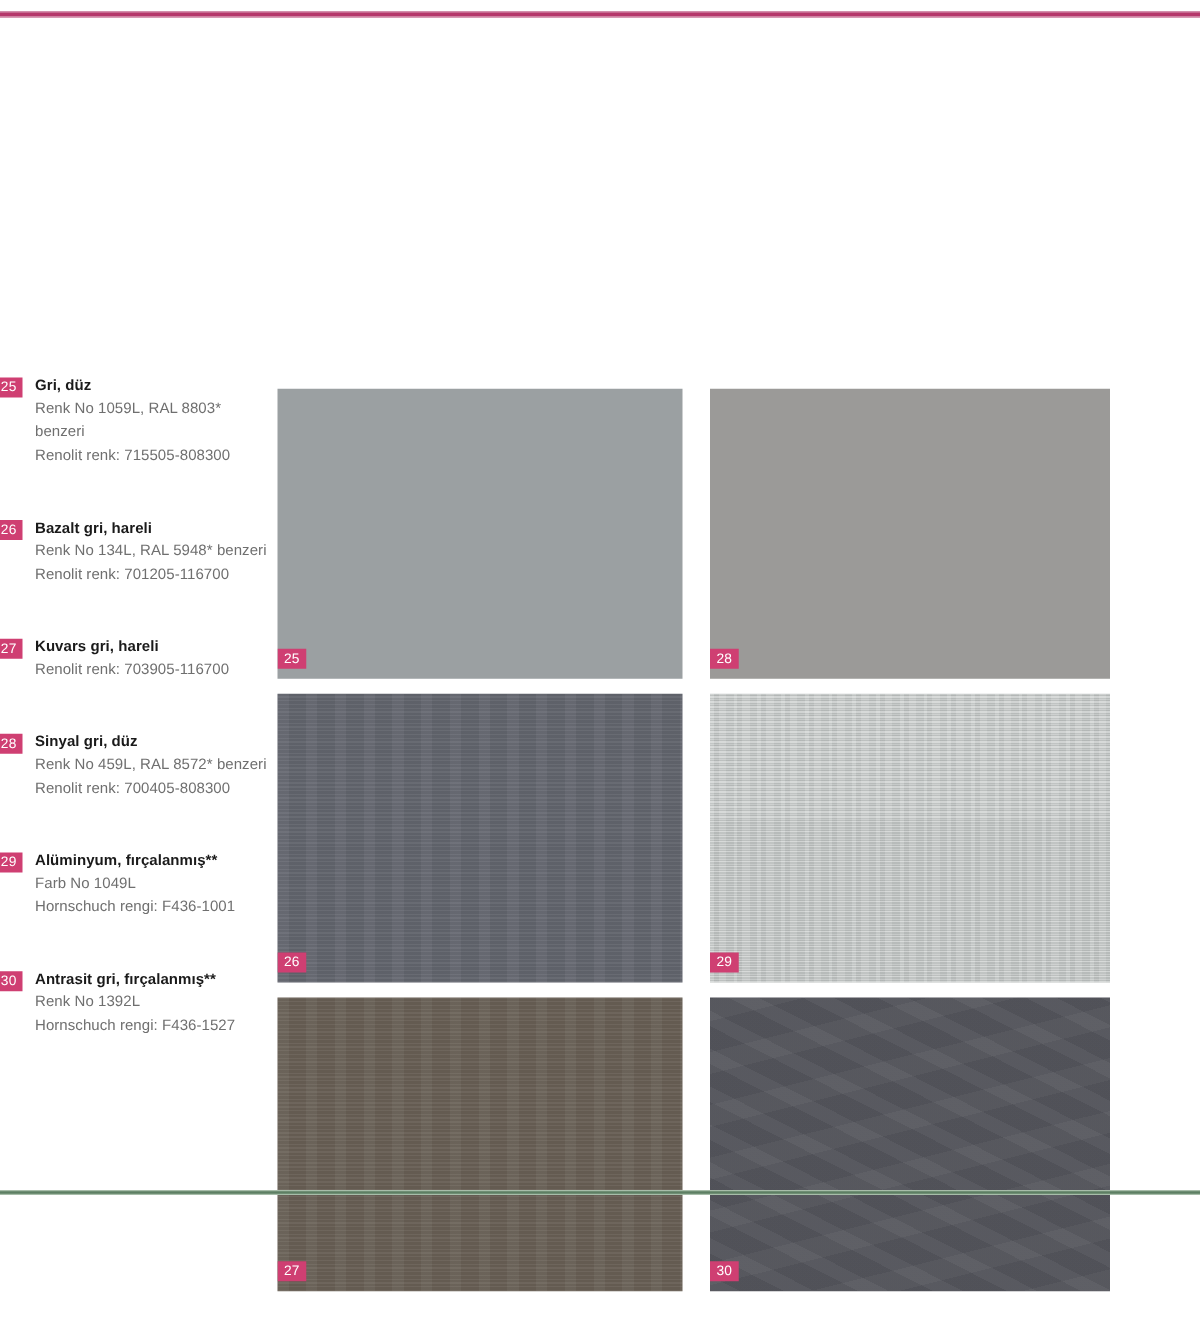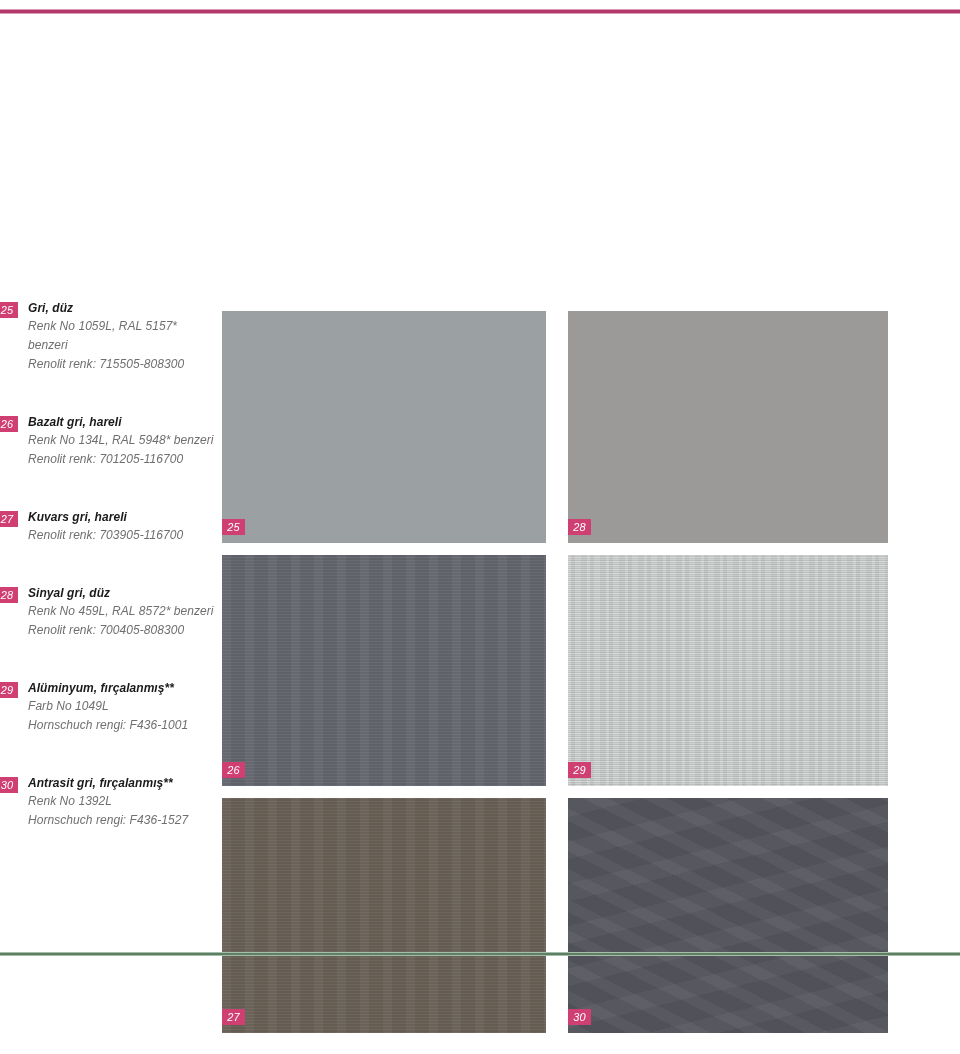--- a/index.html
+++ b/index.html
@@ -10,21 +10,20 @@
     background: #ffffff;
     font-family: "Liberation Sans", sans-serif;
     overflow: hidden;
   }
 
   .page {
     position: relative;
     width: 960px;
     height: 962px;
     background: #ffffff;
-    font-style: italic;
   }
 
   
   .rule-top {
     position: absolute;
     left: 0;
     top: 9px;
     width: 960px;
     height: 5px;
     background: #b5386b;
@@ -199,21 +198,21 @@
 
 <div class="page">
 
   <div class="rule-top"></div>
 
   <div class="legend">
 
     <div class="legend-entry" style="margin-bottom:40px;">
       <span class="badge">25</span>
       <div class="entry-title">Gri, düz</div>
-      <div class="entry-line">Renk No 1059L, RAL 5157* benzeri</div>
+      <div class="entry-line">Renk No 1059L, RAL 8803* benzeri</div>
       <div class="entry-line">Renolit renk: 715505-808300</div>
     </div>
 
     <div class="legend-entry" style="margin-bottom:40px;">
       <span class="badge">26</span>
       <div class="entry-title">Bazalt gri, hareli</div>
       <div class="entry-line">Renk No 134L, RAL 5948* benzeri</div>
       <div class="entry-line">Renolit renk: 701205-116700</div>
     </div>
 

